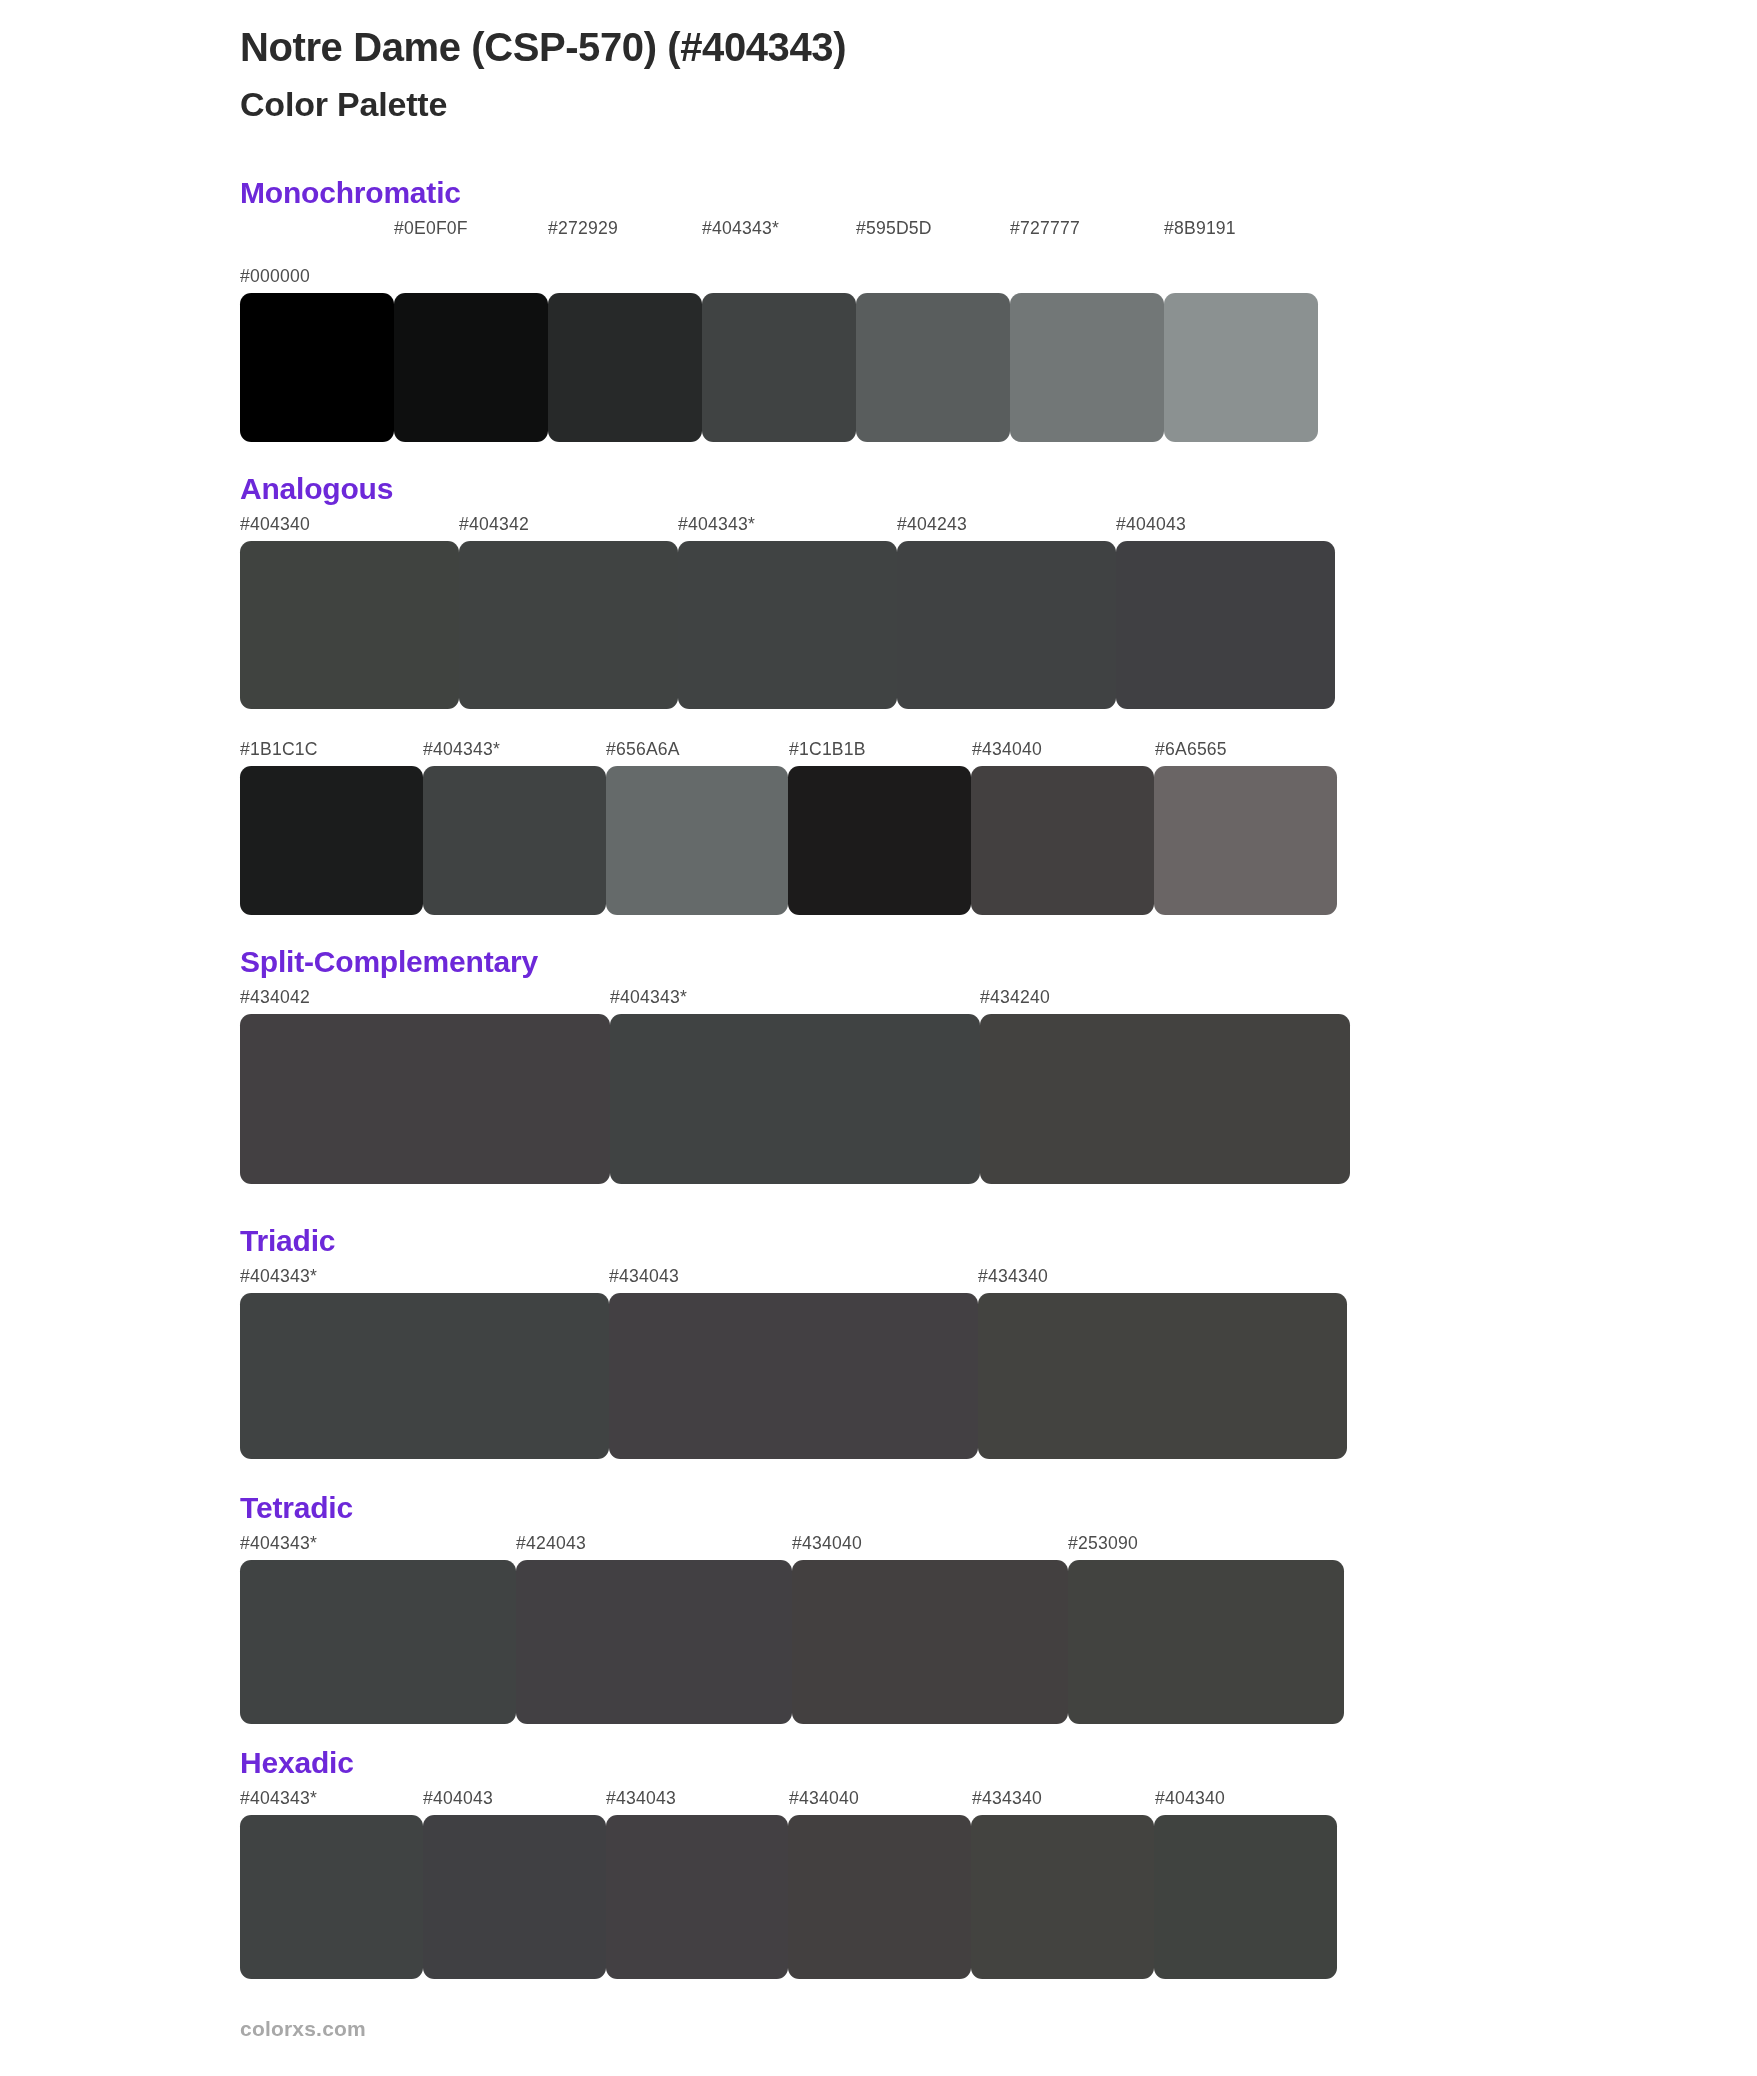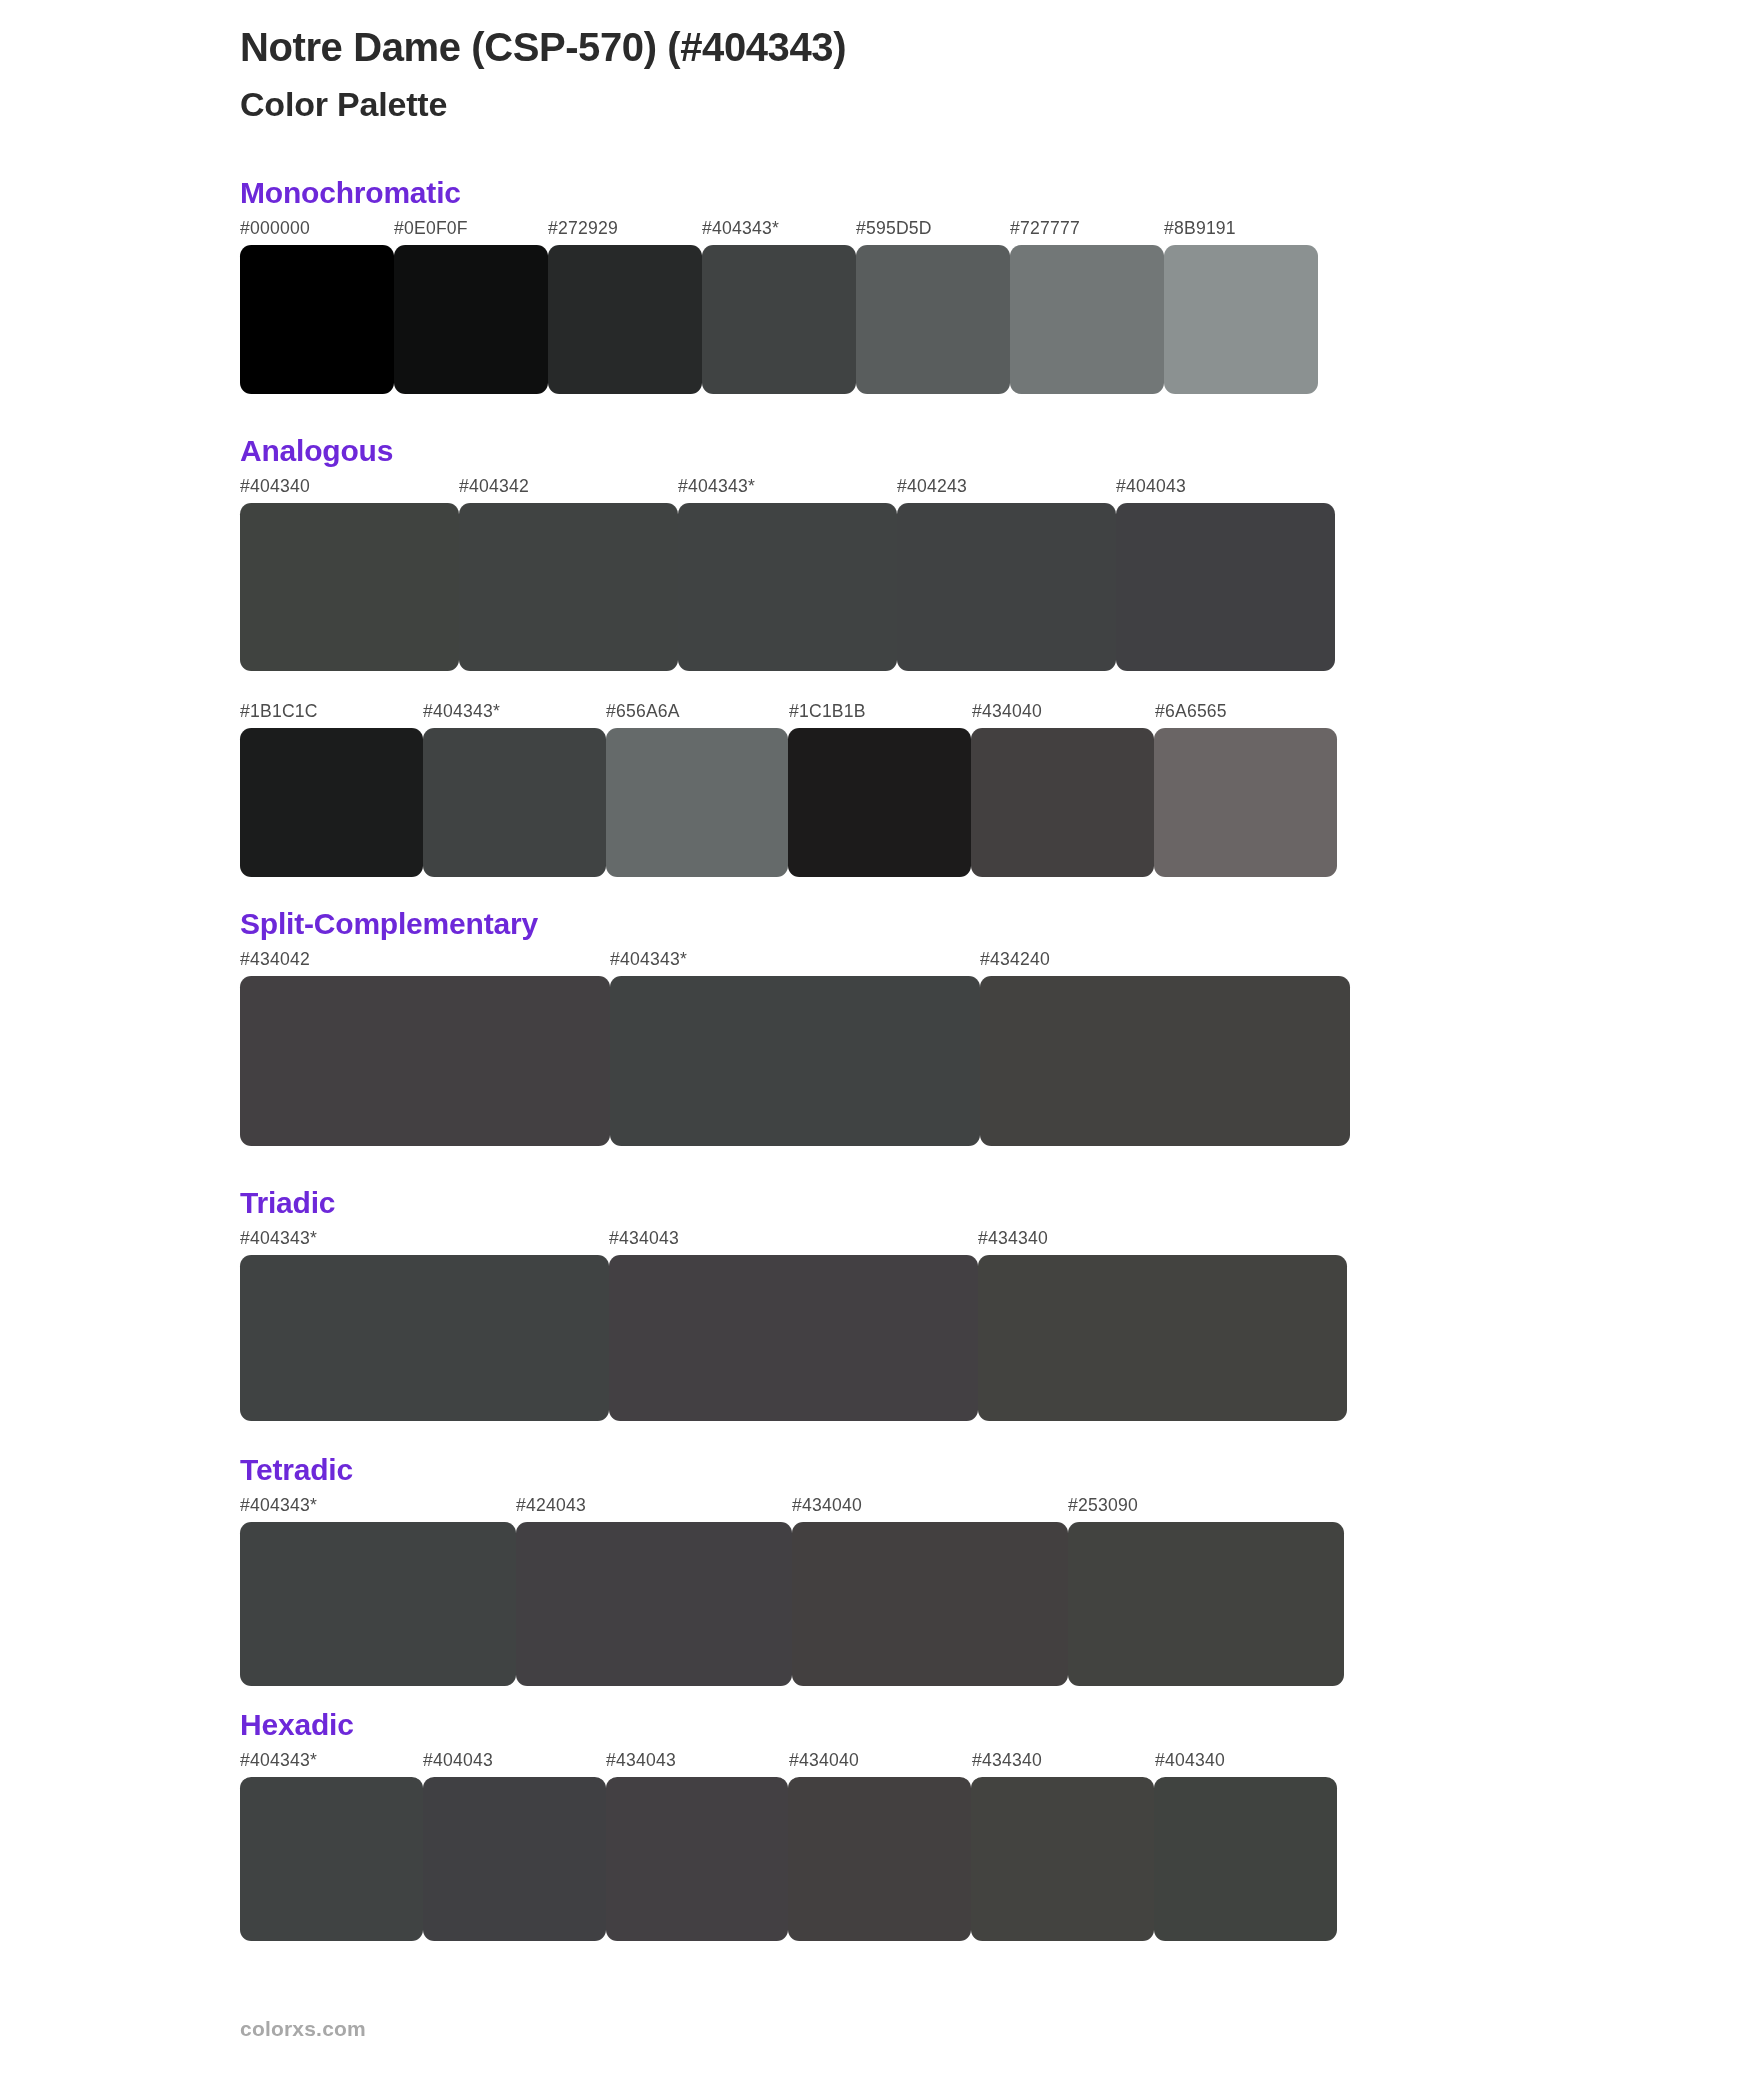--- a/index.html
+++ b/index.html
@@ -77,21 +77,21 @@
     overflow: visible;
   }
   .swatch {
     height: 100%;
     border-radius: 11.2px;
   }
   .bar .swatch:first-child {
     border-top-right-radius: 11.2px;
     border-bottom-right-radius: 11.2px;
   }
-  .sec-analogous { margin-top: 40px; margin-bottom: 32px; }
+  .sec-analogous { margin-top: 30px; margin-bottom: 32px; }
   .sec-split     { margin-top: 30px; margin-bottom: 40px; }
   .sec-triadic   { margin-top: 24px; margin-bottom: 32px; }
   .sec-tetradic  { margin-top: 30px; margin-bottom: 22.4px; }
   .sec-hexadic   { margin-top: 16px; }
 
   .sec-analogous .bar { height: 168px; }
   .sec-split .bar     { height: 170px; }
   .sec-triadic .bar   { height: 166px; }
   .sec-tetradic .bar  { height: 164px; }
   .sec-hexadic .bar   { height: 164px; }
@@ -114,21 +114,21 @@
 
   <div class="header">
     <h1 class="page-title">Notre Dame (CSP-570) (#404343)</h1>
     <h2 class="page-subtitle">Color Palette</h2>
   </div>
 
   <div class="sections" id="sections-root">
       <div class="section sec-monochromatic">
         <div class="section-title">Monochromatic</div>
         <div class="labels-row">
-          <div class="swatch-label" style="width: 154px;">#000000</div>
+          <div class="swatch-label" style="width: 154px; margin-top: 48px;">#000000</div>
           <div class="swatch-label" style="width: 154px;">#0E0F0F</div>
           <div class="swatch-label" style="width: 154px;">#272929</div>
           <div class="swatch-label" style="width: 154px;">#404343*</div>
           <div class="swatch-label" style="width: 154px;">#595D5D</div>
           <div class="swatch-label" style="width: 154px;">#727777</div>
           <div class="swatch-label" style="width: 154px;">#8B9191</div>
         </div>
         <div class="bar" style="width: 1080px;">
           <div class="swatch" title="#000000" style="width: 154px; background: rgb(0, 0, 0);"></div>
           <div class="swatch" title="#0E0F0F" style="width: 154px; background: rgb(14, 15, 15);"></div>

